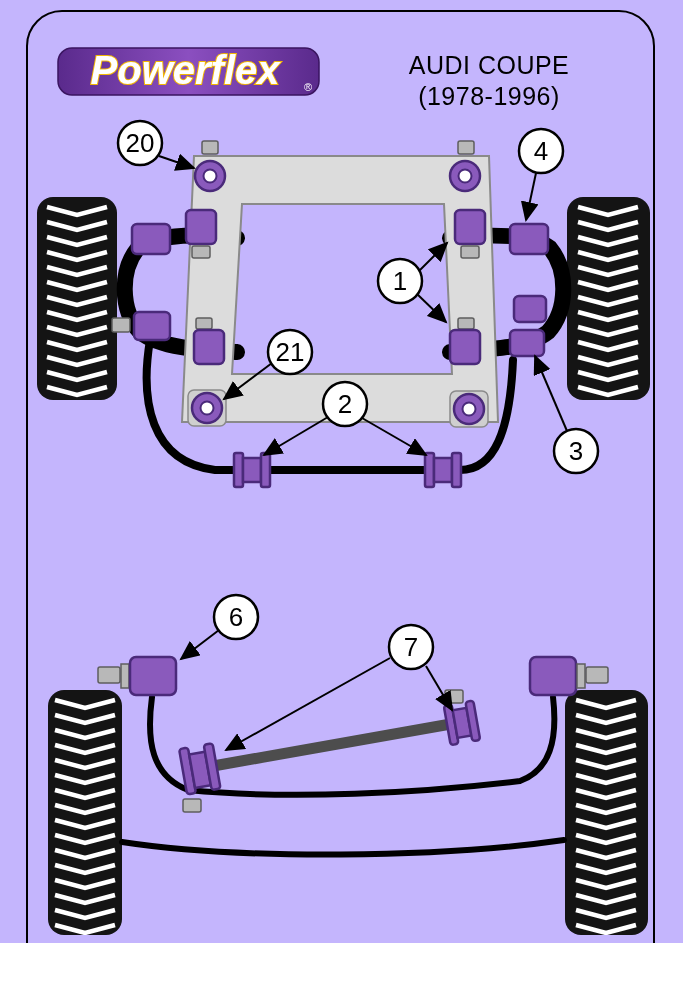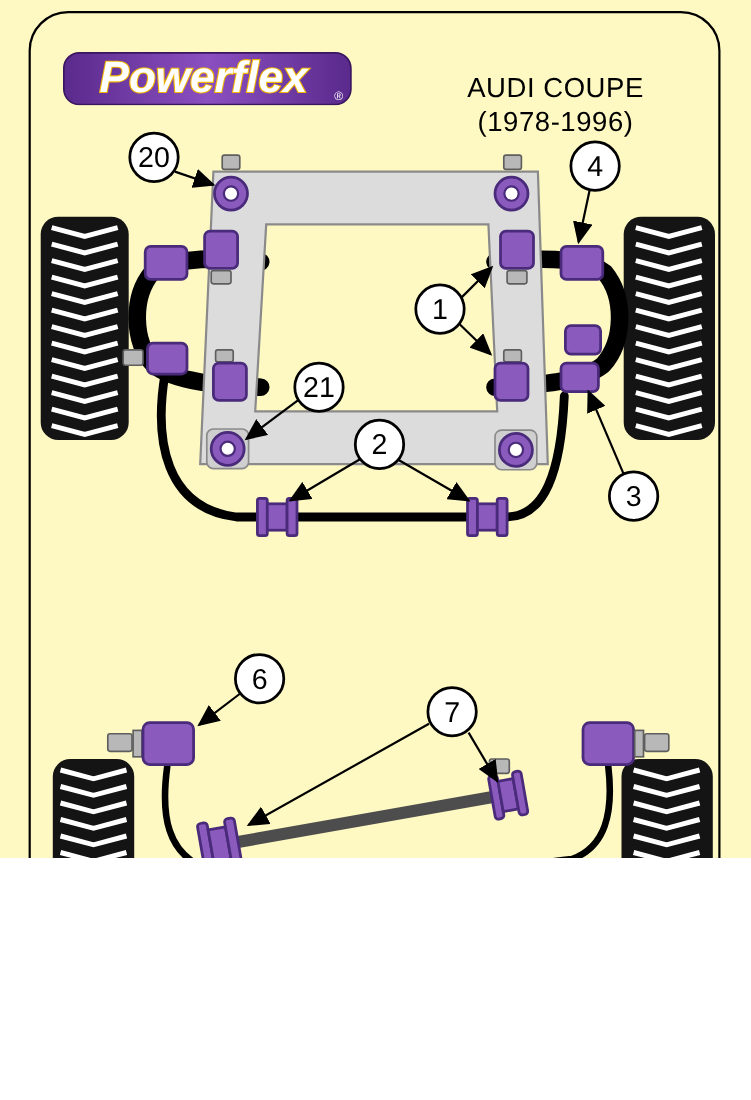--- a/index.html
+++ b/index.html
@@ -1,27 +1,27 @@
 <!DOCTYPE html>
 <html style="--bushing-purple: #8a5abc; --bushing-outline: #4a2a7a; --logo-grad-start: #5a2a8c; --logo-grad-end: #8b4fc0; --logo-text-outline: #f2b705; --frame-gray: #dcdcdc; --tire-black: #141414; --rod-gray: #4d4d4d;"><head>
 <meta charset="utf-8">
 <style>
   html,body{margin:0;padding:0;background:#fff;}
   .page{
-    position:relative;width:683px;height:780px;background:#fef9c3;overflow:hidden;
+    position:relative;width:683px;height:943px;background:#c4b5fd;overflow:hidden;
     font-family:"Liberation Sans",sans-serif;
   }
   .page-border{
     position:absolute;left:26px;top:10px;width:629px;height:977px;
     border:2px solid #000;border-radius:36px;box-sizing:border-box;
   }
   .logo{position:absolute;left:57px;top:47px;width:263px;height:49px;}
   .title{
-    position:absolute;left:405px;top:50px;width:200px;text-align:center;
-    font-size:25px;line-height:1.22;color:#000;letter-spacing:0.5px;margin-top:15px;
+    position:absolute;left:389px;top:50px;width:200px;text-align:center;
+    font-size:25px;line-height:1.22;color:#000;letter-spacing:0.5px;
   }
   svg text{font-family:"Liberation Sans",sans-serif;}
   .frame{fill:var(--frame-gray,#dcdcdc);stroke:#8a8a8a;stroke-width:2;}
   .plate{fill:#cfcfcf;stroke:#8a8a8a;stroke-width:1.5;}
   .bush{fill:var(--bushing-purple,#8a5abc);stroke:var(--bushing-outline,#4a2a7a);stroke-width:2.5;}
   .bush-inner{fill:#fff;stroke:var(--bushing-outline,#4a2a7a);stroke-width:2;}
   .bolt{fill:#b8b8b8;stroke:#5e5e5e;stroke-width:1.5;}
   .tire{fill:var(--tire-black,#141414);}
   .tread{stroke:#fff;stroke-width:4.5;fill:none;}
   .blk{stroke:#000;fill:none;}

